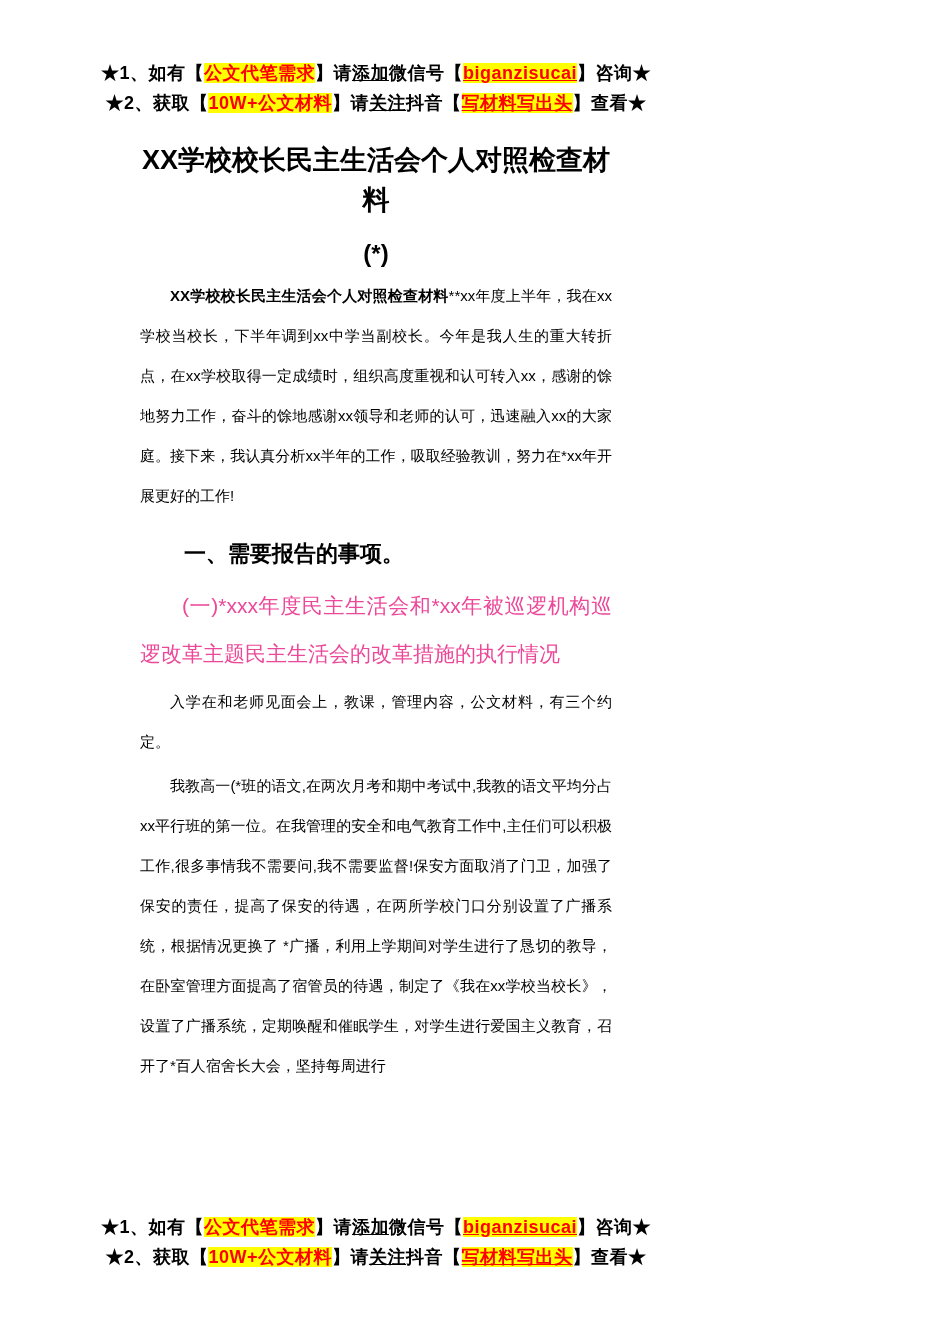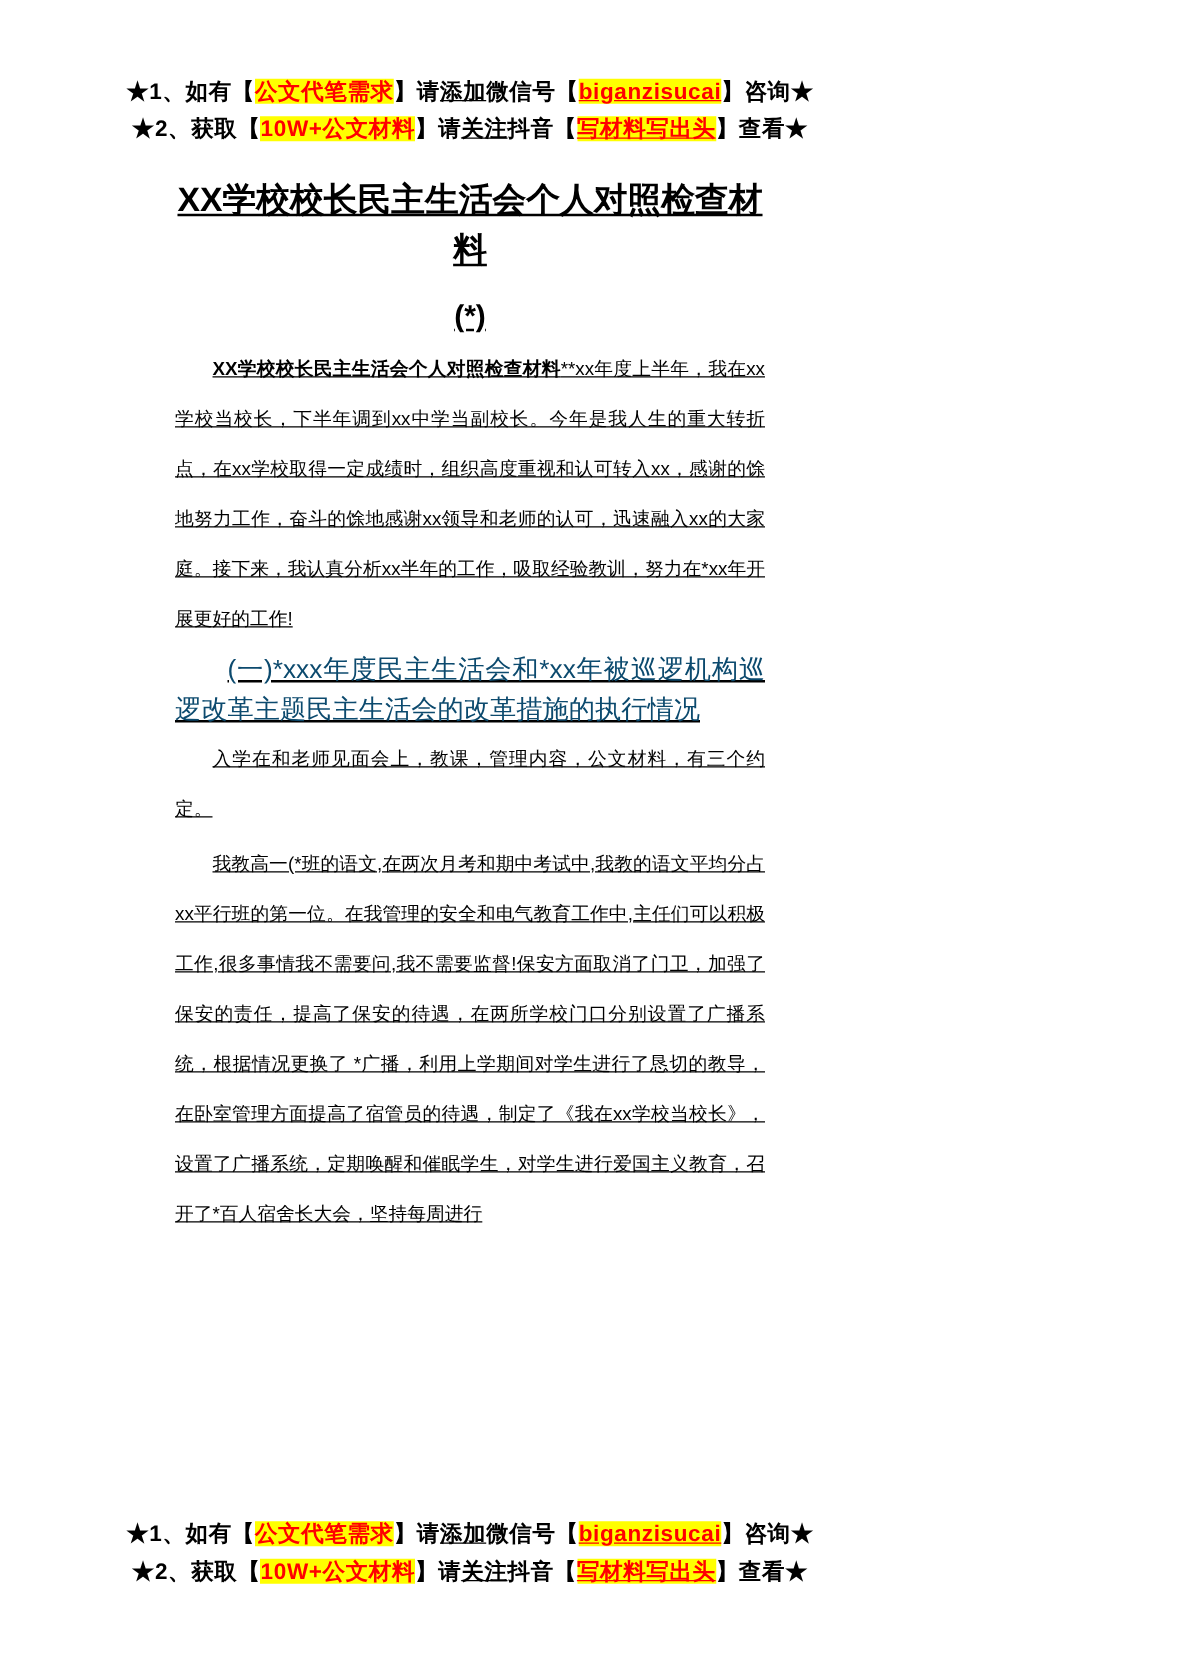--- a/index.html
+++ b/index.html
@@ -5,21 +5,21 @@
   html, body { margin: 0; padding: 0; background: #ffffff; }
   .page {
     position: relative;
     width: 752px;
     height: 1344px;
     background: #ffffff;
     overflow: hidden;
     font-family: "Liberation Sans", sans-serif;
     color: #000000;
   }
-  .content { padding: 0 140px; text-decoration: underline; }
+  .content { padding: 0 140px; }
 
   
   .promo {
     text-align: center;
     font-weight: bold;
     font-size: 18px;
     line-height: 30px;
     letter-spacing: 0.5px;
   }
   .promo-header { padding-top: 58px; }
@@ -52,23 +52,23 @@
   }
   .indent { text-indent: 2em; }
   .section-heading {
     font-size: 22px;
     font-weight: bold;
     line-height: 48px;
     text-indent: 2em;
     margin: 14px 0 0 0;
   }
   .blue-heading {
-    color: #0c4a6e;
+    color: #ec4899;
     font-size: 21px;
-    line-height: 32px;
+    line-height: 48px;
     text-align: justify;
     text-indent: 2em;
     margin: 4px 0 0 0;
   }
   .bold { font-weight: bold; }
 </style>
 </head>
 <body>
 
 <div class="page">
@@ -77,20 +77,21 @@
     <div class="promo-line"><span>★1、如有【</span><span class="hl">公文代笔需求</span><span>】请</span><span class="ul">添加</span><span>微信号【</span><span class="hl ul">biganzisucai</span><span>】咨询★</span></div>
     <div class="promo-line"><span>★2、获取【</span><span class="hl">10W+公文材料</span><span>】请</span><span class="ul">关注</span><span>抖音【</span><span class="hl ul">写材料写出头</span><span>】查看★</span></div>
   </div>
 
   <div class="content">
     <h1 class="title">XX学校校长民主生活会个人对照检查材料</h1>
     <div class="subtitle">(*)</div>
 
     <p class="para indent"><span class="bold">XX学校校长民主生活会个人对照检查材料</span><span>**xx年度上半年，我在xx学校当校长，下半年调到xx中学当副校长。今年是我人生的重大转折点，在xx学校取得一定成绩时，组织高度重视和认可转入xx，感谢的馀地努力工作，奋斗的馀地感谢xx领导和老师的认可，迅速融入xx的大家庭。接下来，我认真分析xx半年的工作，吸取经验教训，努力在*xx年开展更好的工作!</span></p>
 
+    <h2 class="section-heading">一、需要报告的事项。</h2>
 
     <p class="blue-heading">(一)*xxx年度民主生活会和*xx年被巡逻机构巡逻改革主题民主生活会的改革措施的执行情况</p>
 
     <p class="para indent">入学在和老师见面会上，教课，管理内容，公文材料，有三个约定。</p>
 
     <p class="para indent">我教高一(*班的语文,在两次月考和期中考试中,我教的语文平均分占xx平行班的第一位。在我管理的安全和电气教育工作中,主任们可以积极工作,很多事情我不需要问,我不需要监督!保安方面取消了门卫，加强了保安的责任，提高了保安的待遇，在两所学校门口分别设置了广播系统，根据情况更换了 *广播，利用上学期间对学生进行了恳切的教导，在卧室管理方面提高了宿管员的待遇，制定了《我在xx学校当校长》，设置了广播系统，定期唤醒和催眠学生，对学生进行爱国主义教育，召开了*百人宿舍长大会，坚持每周进行</p>
   </div>
 
   <div class="promo promo-footer">
     <div class="promo-line"><span>★1、如有【</span><span class="hl">公文代笔需求</span><span>】请</span><span class="ul">添加</span><span>微信号【</span><span class="hl ul">biganzisucai</span><span>】咨询★</span></div>

